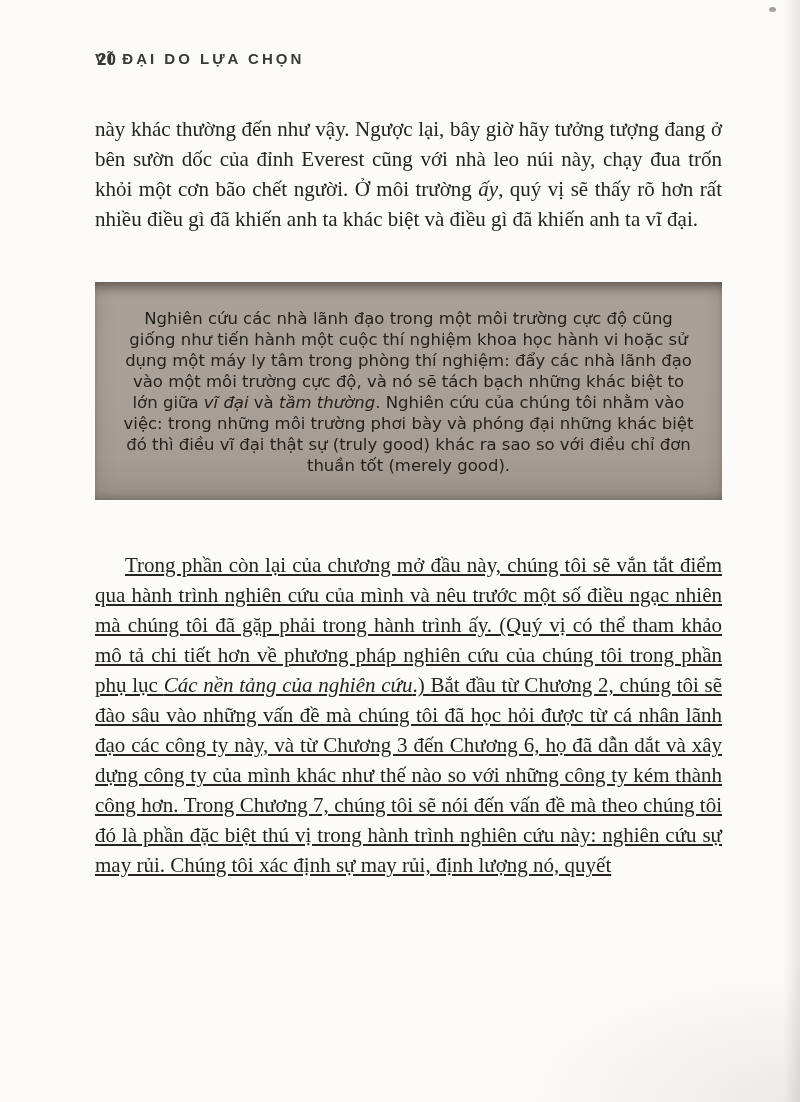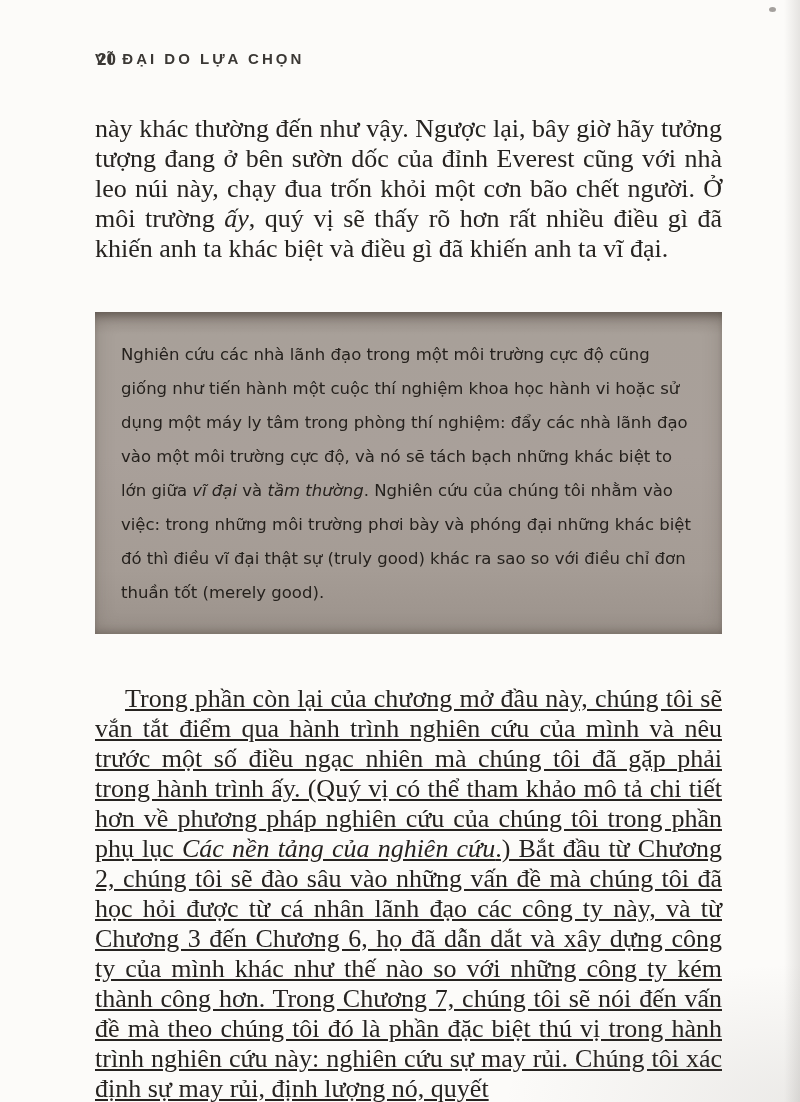--- a/index.html
+++ b/index.html
@@ -57,41 +57,41 @@
   .running-title {
     text-align: left;
     font-family: "Liberation Sans", sans-serif;
     font-weight: bold;
     font-size: 15px;
     letter-spacing: 3px;
     color: var(--header-text);
   }
 
   .body-para {
-    font-size: 26px;
+    font-size: 21px;
     line-height: 30px;
     text-align: justify;
     color: var(--text);
   }
   .body-para.indent { text-indent: 30px; text-decoration: underline; }
 
   .quote-box {
     margin: 48px 0 50px 0;
     background: linear-gradient(180deg, #968d86 0%, #a8a099 7%, var(--box-bg) 45%, #a59c95 80%, #9b928b 100%);
     box-shadow:
       inset 0 0 20px rgba(60, 50, 42, 0.22),
       inset 0 9px 10px -6px rgba(45, 36, 30, 0.45),
       inset 0 -6px 8px -5px rgba(45, 36, 30, 0.30);
     padding: 26px 26px 24px 26px;
   }
   .quote-text {
     font-family: "DejaVu Sans", "Liberation Sans", sans-serif;
     font-size: 16.5px;
-    line-height: 34px;
-    text-align: left;
+    line-height: 21px;
+    text-align: center;
     color: var(--box-text);
   }
   i { font-style: italic; }
 </style>
 </head>
 <body>
 
 <div class="scan-speck"></div>
 
 <div class="text-block">

